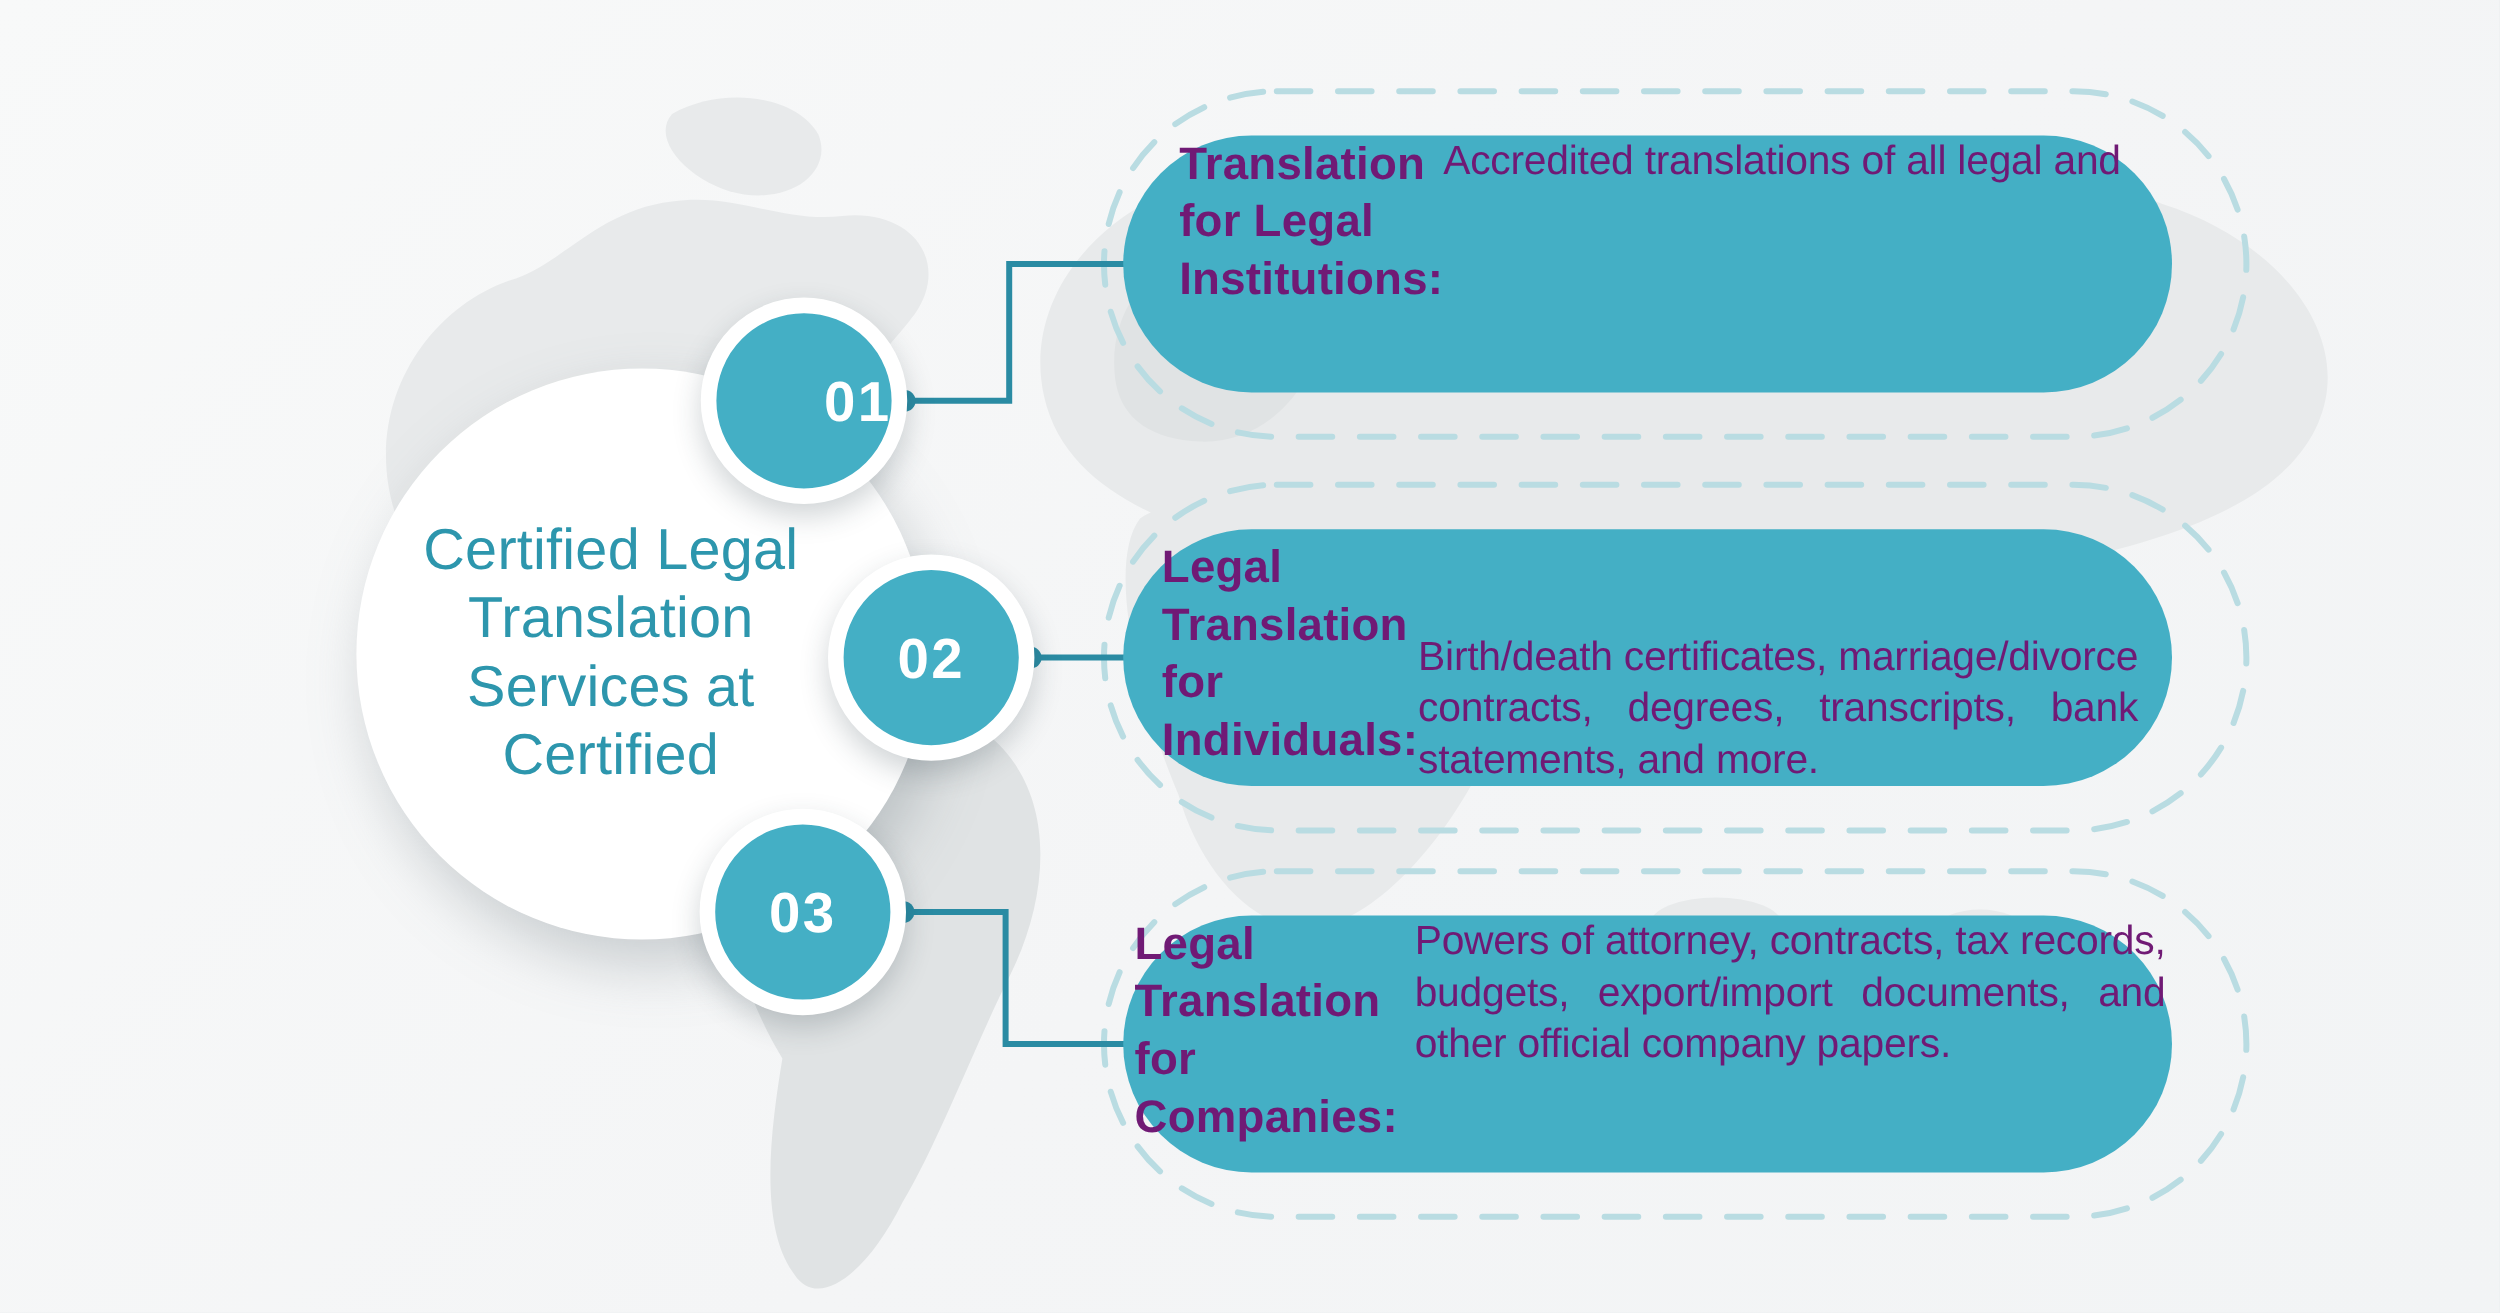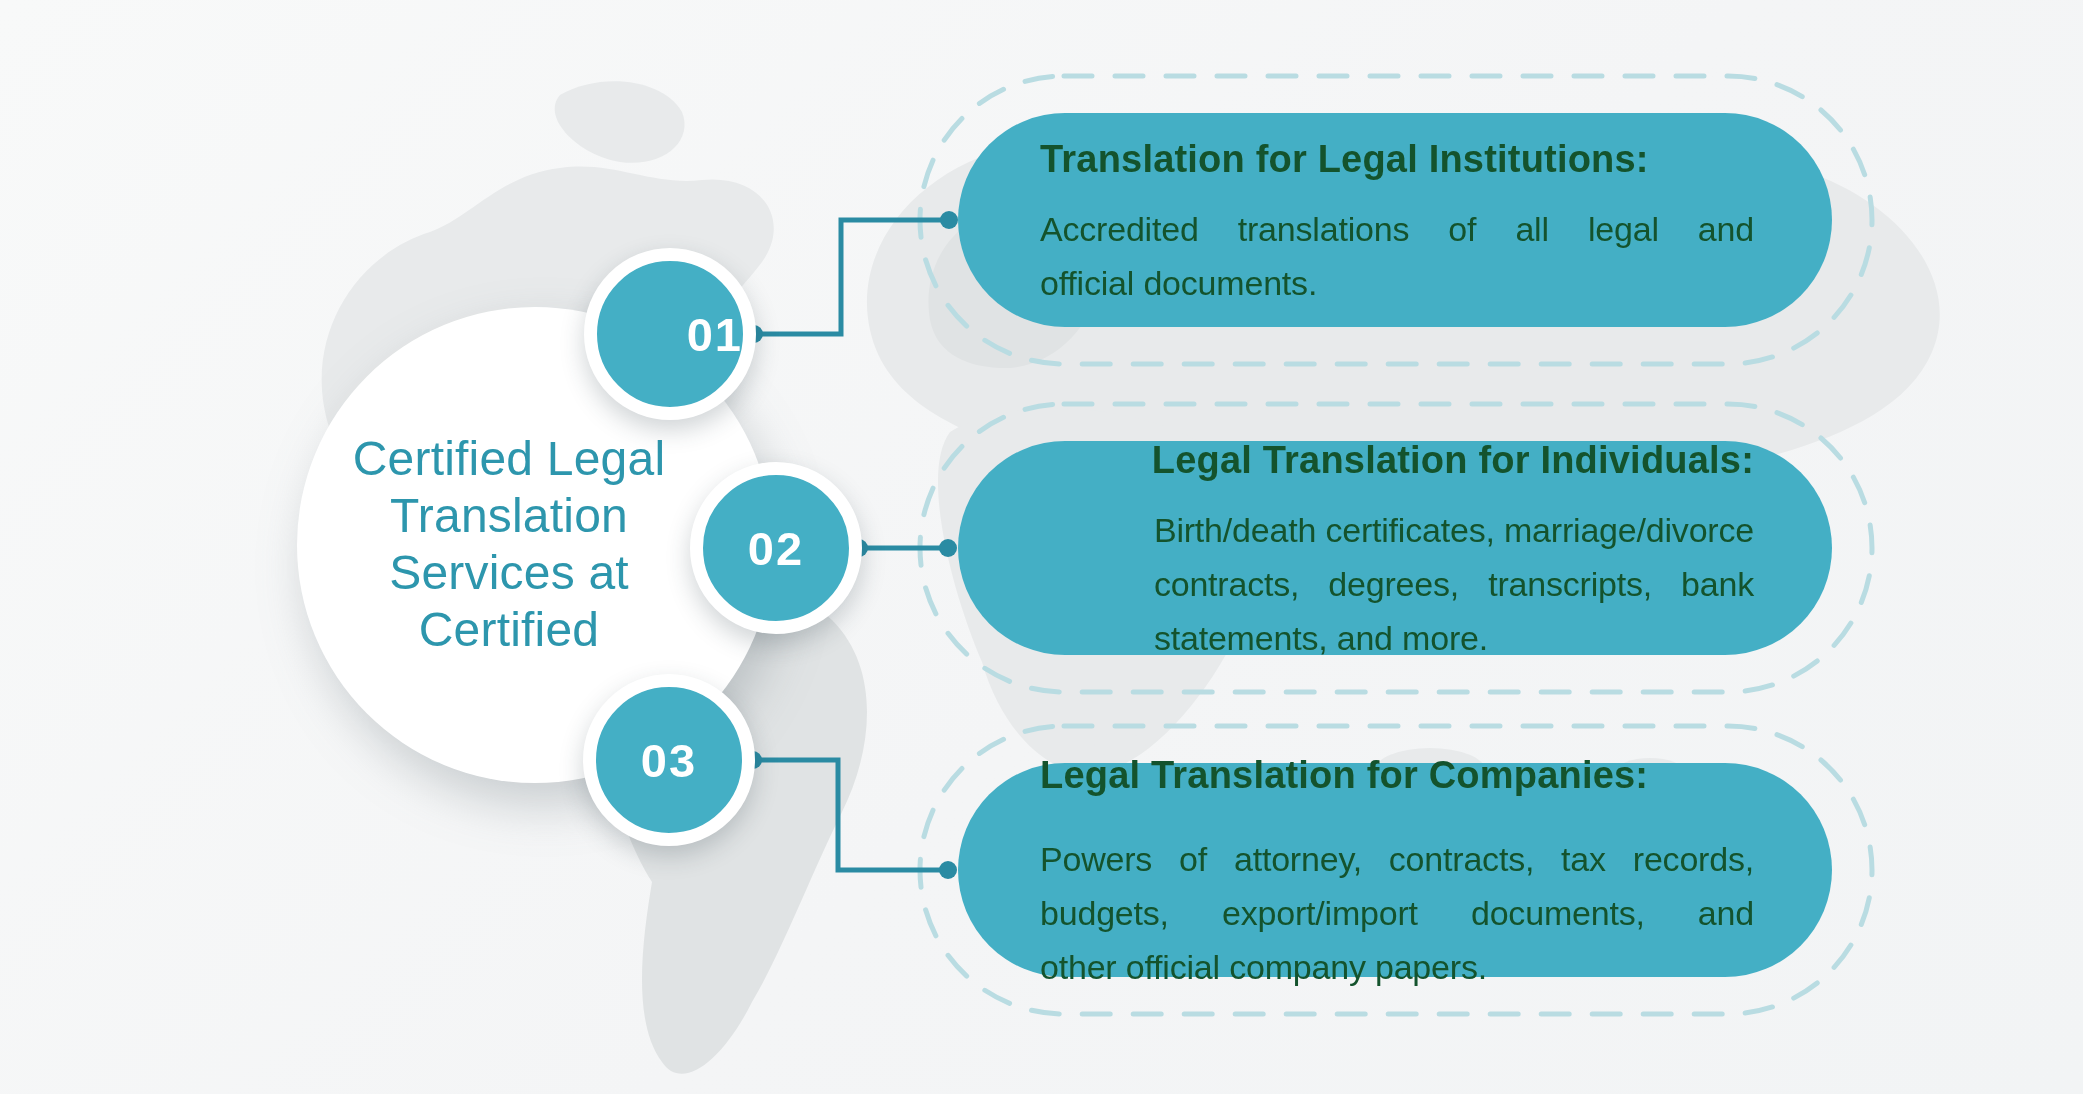--- a/index.html
+++ b/index.html
@@ -31,32 +31,32 @@
     background:var(--teal,#44afc5);border:13px solid #ffffff;
     box-shadow:0 10px 24px rgba(40,60,70,.22);
     display:flex;align-items:center;justify-content:center;
     color:#ffffff;font-size:47px;font-weight:bold;letter-spacing:2px;
   }
   .badge1{left:584px;top:248px;justify-content:flex-end;}
   .badge2{left:690px;top:462px;}
   .badge3{left:583px;top:674px;text-align:right;}
 
   .card{
-    position:absolute;left:958px;width:874px;height:214px;border-radius:110px;
-    background:var(--teal,#44afc5);color:#14532d;box-sizing:border-box;
-    padding:0 78px 0 82px;display:flex;flex-direction:column;justify-content:center;
+    position:absolute;left:936px;width:874px;height:214px;border-radius:110px;
+    background:var(--teal,#44afc5);color:#701a75;box-sizing:border-box;
+    padding:0 78px 0 82px;display:flex;flex-direction:row;justify-content:center;
   }
   .card1{top:113px;}
   .card2{top:441px;align-items:flex-end;}
   .card3{top:763px;gap:14px;}
   .card-heading{
     font-size:38px;font-weight:bold;line-height:48px;margin-bottom:14px;letter-spacing:.2px;
   }
   .card-body{font-size:34px;line-height:43px;letter-spacing:-.2px;}
-  .card-body .jline{text-align:justify;text-align-last:justify;white-space:nowrap;margin-top:11px;}
+  .card-body .jline{text-align:justify;text-align-last:justify;white-space:nowrap;}
   .card-body .jline:last-child{text-align-last:left;}
 </style>
 </head>
 <body>
 
 <div class="stage">
 
   <svg class="bg-svg" viewBox="0 0 2083 1094">
 
     <g>
@@ -98,21 +98,20 @@
       <div class="jline">Certified Legal</div>
       <div class="jline">Translation</div>
       <div class="jline">Services at</div>
       <div class="jline">Certified</div>
     </div>
 
   <div class="card card1">
     <div class="card-heading">Translation for Legal Institutions:</div>
     <div class="card-body">
         <div class="jline">Accredited translations of all legal and</div>
-        <div class="jline">official documents.</div>
       </div>
   </div>
   <div class="card card2">
     <div class="card-heading">Legal Translation for Individuals:</div>
     <div class="card-body">
         <div class="jline">Birth/death certificates, marriage/divorce</div>
         <div class="jline">contracts, degrees, transcripts, bank</div>
         <div class="jline">statements, and more.</div>
       </div>
   </div>

